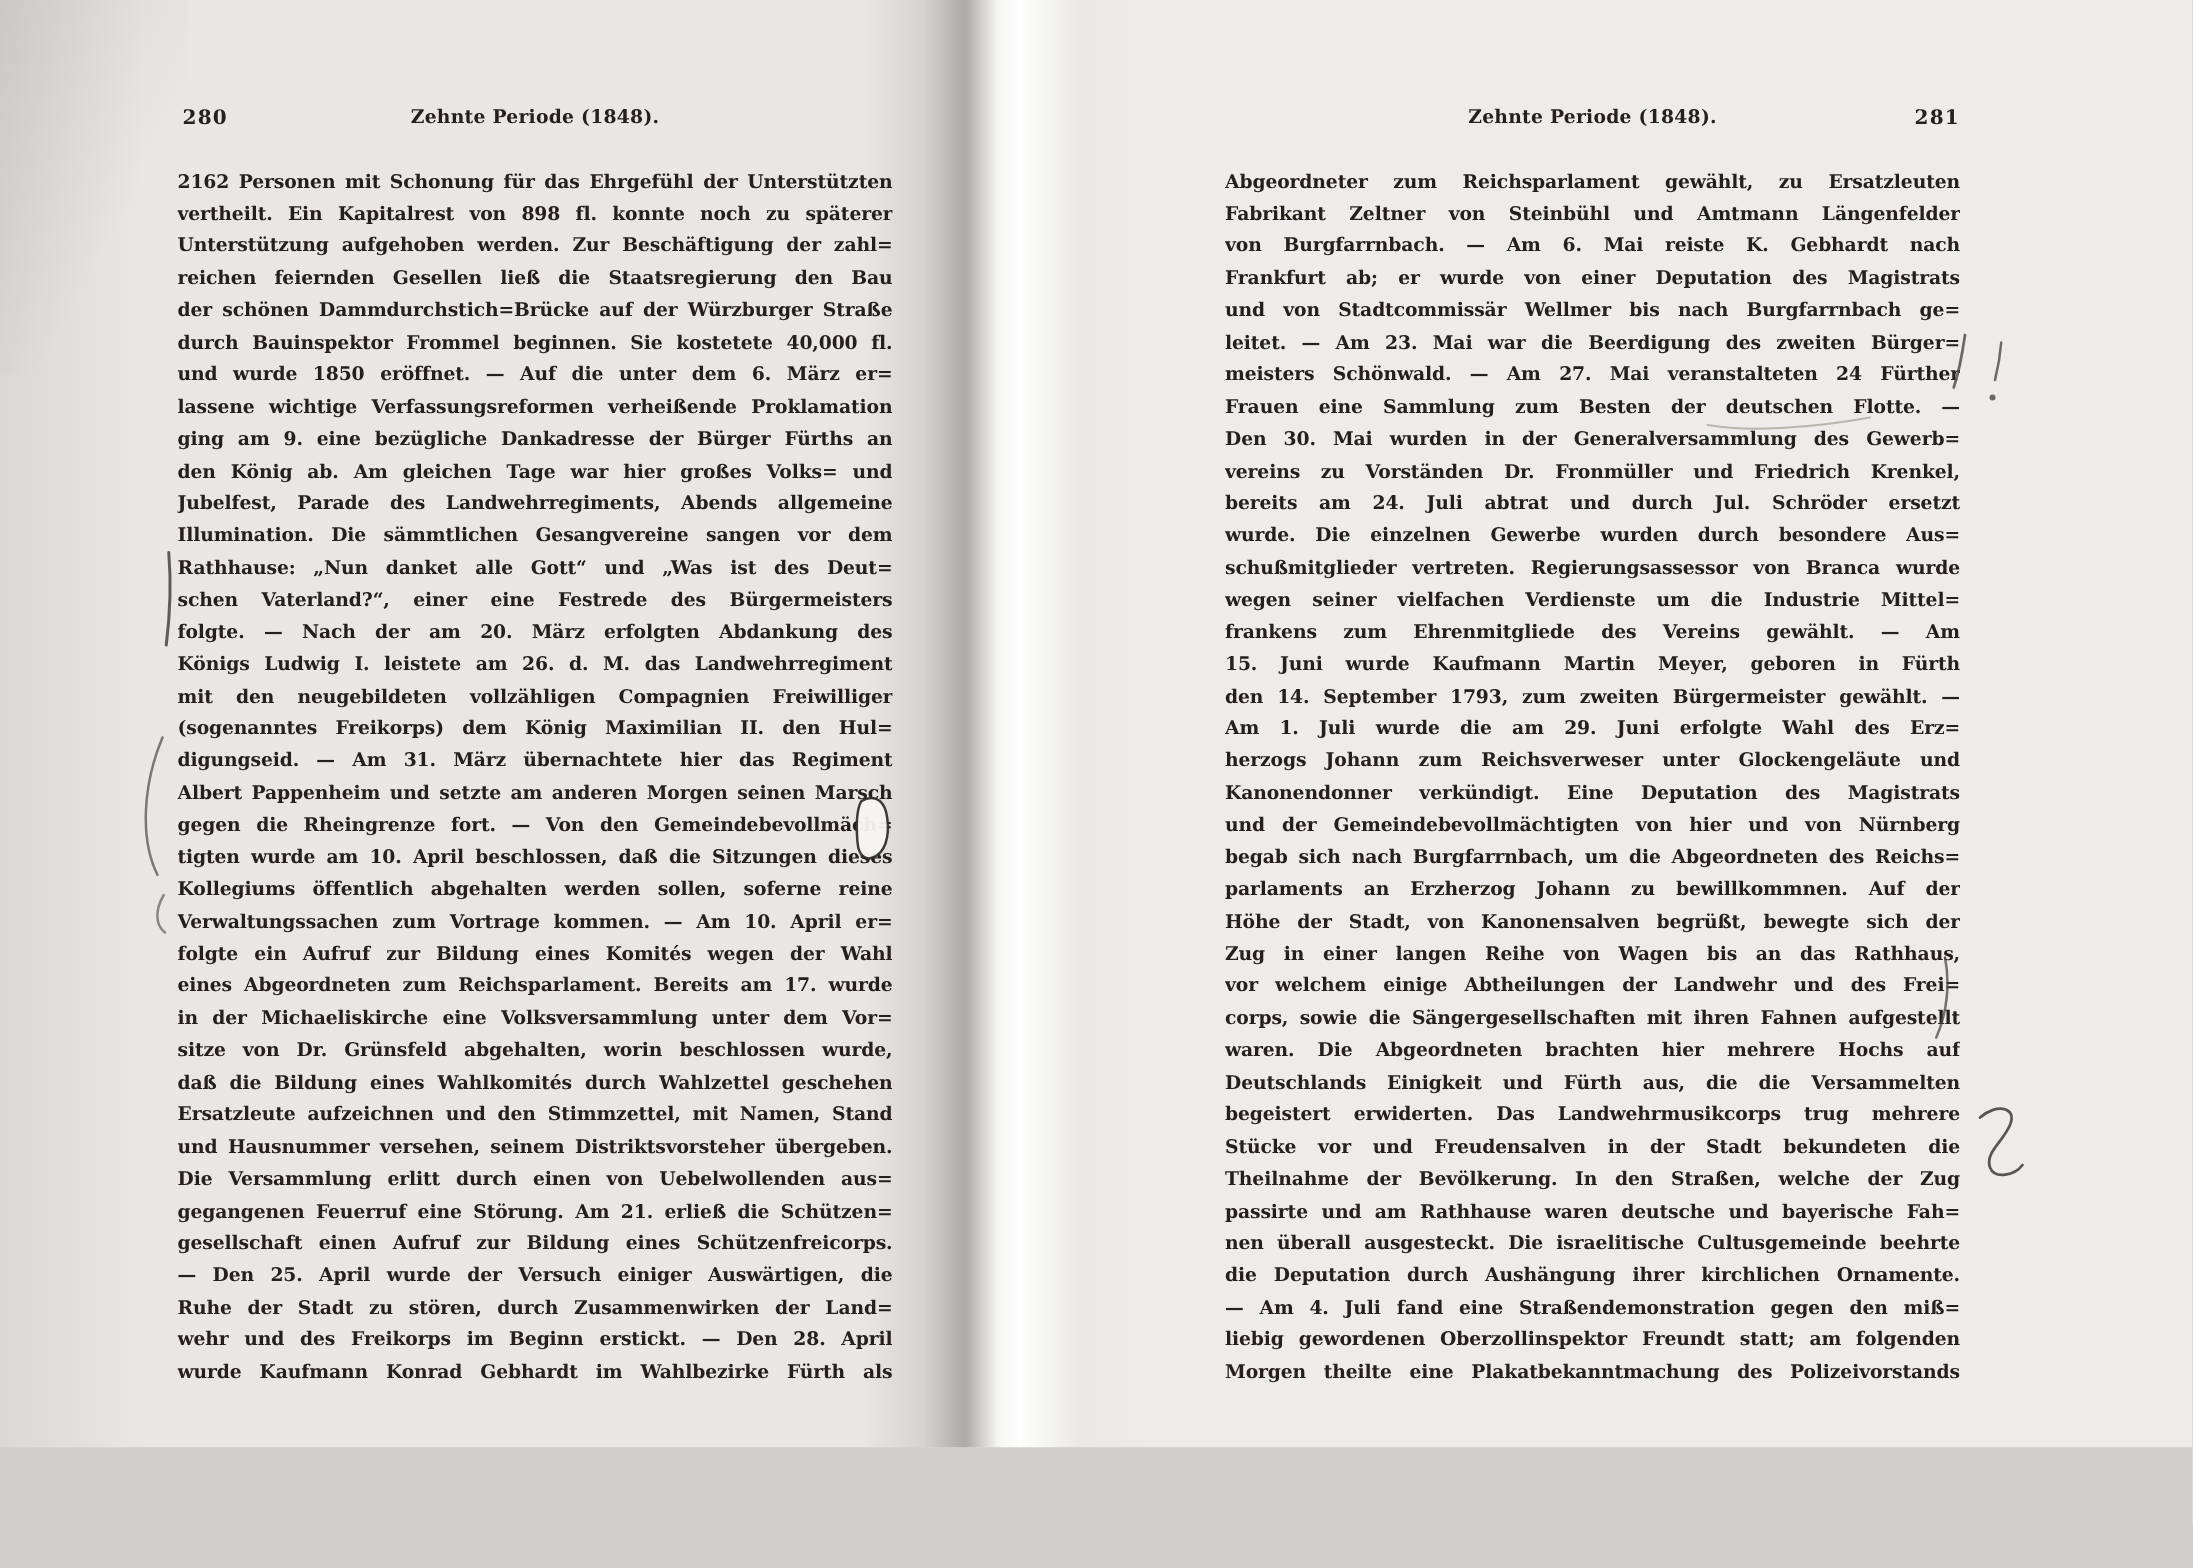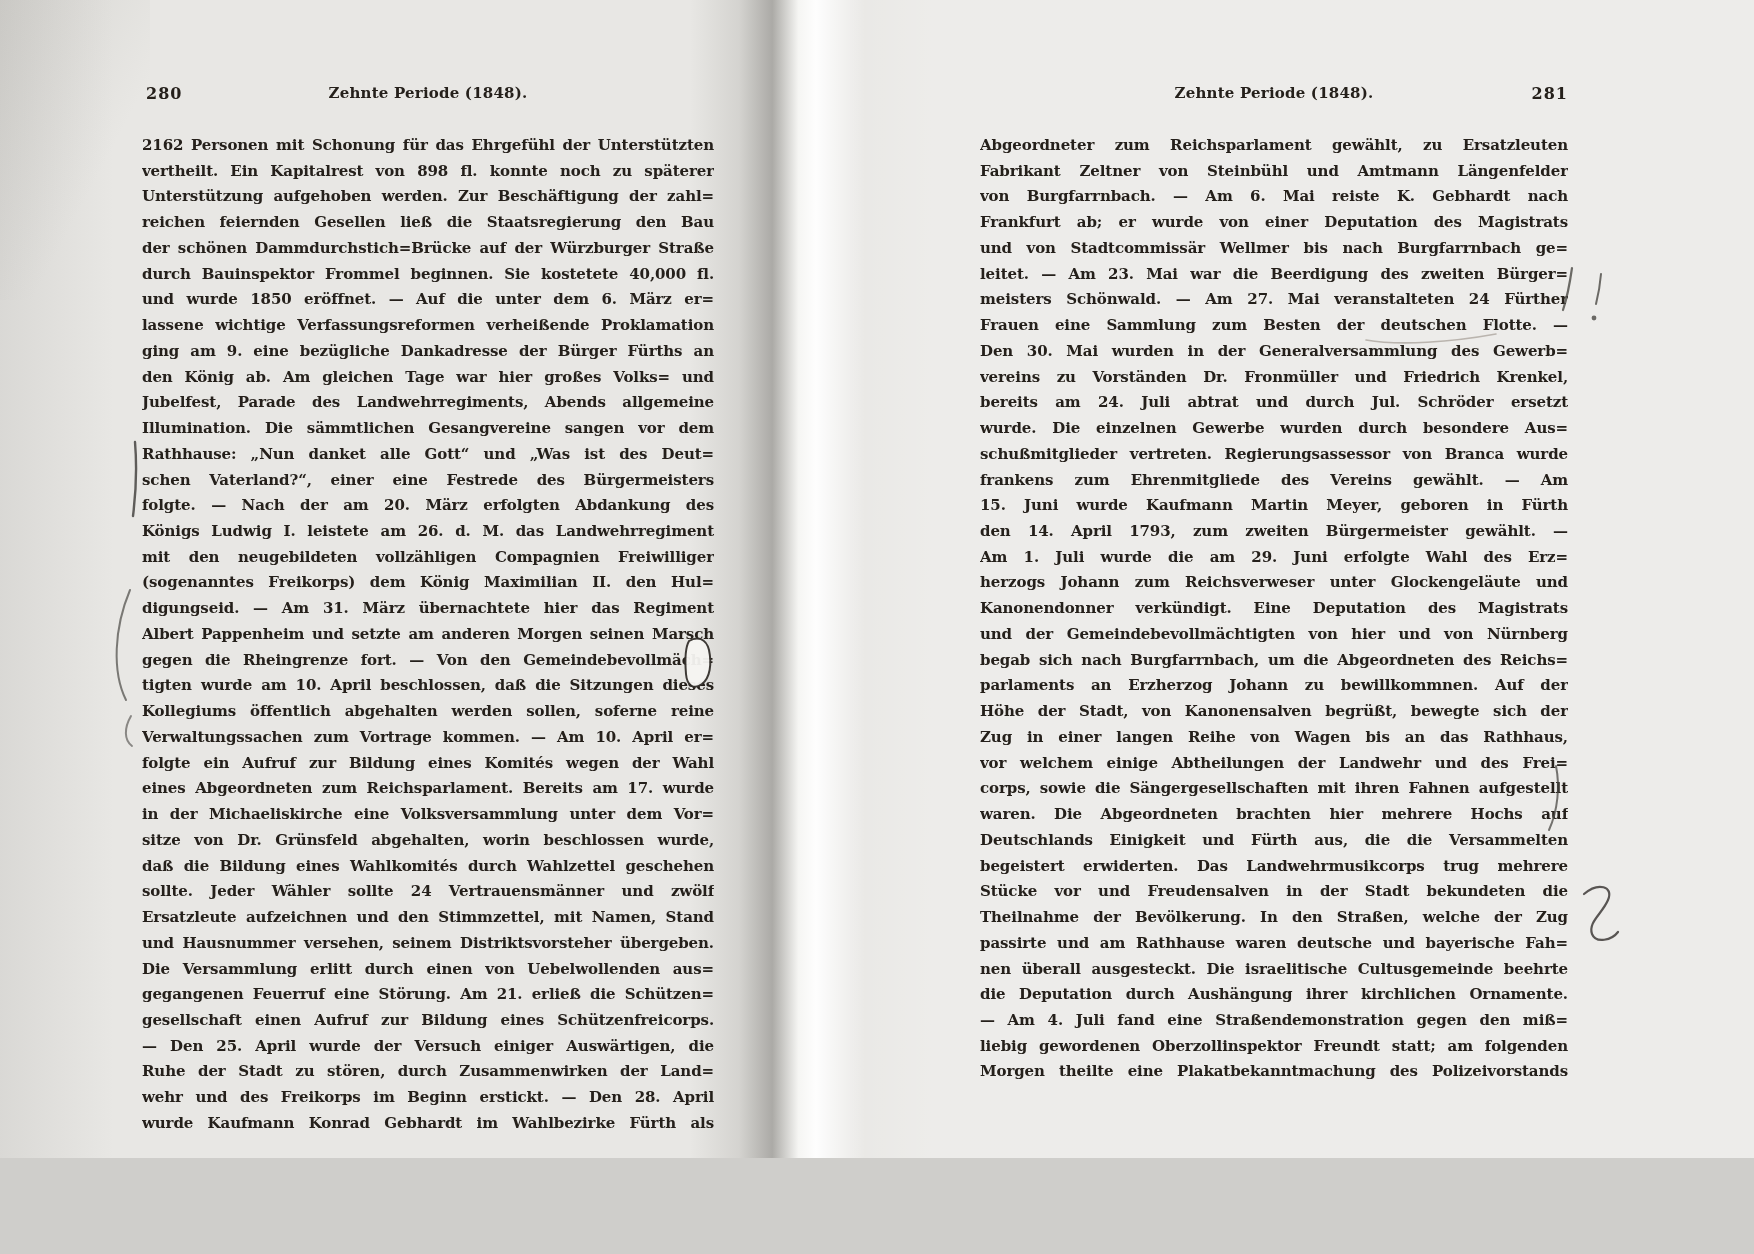--- a/index.html
+++ b/index.html
@@ -88,21 +88,20 @@
         <div class="tline">Albert Pappenheim und setzte am anderen Morgen seinen Marsch</div>
         <div class="tline">gegen die Rheingrenze fort. — Von den Gemeindebevollmäch=</div>
         <div class="tline">tigten wurde am 10. April beschlossen, daß die Sitzungen dieses</div>
         <div class="tline">Kollegiums öffentlich abgehalten werden sollen, soferne reine</div>
         <div class="tline">Verwaltungssachen zum Vortrage kommen. — Am 10. April er=</div>
         <div class="tline">folgte ein Aufruf zur Bildung eines Komités wegen der Wahl</div>
         <div class="tline">eines Abgeordneten zum Reichsparlament.  Bereits am 17. wurde</div>
         <div class="tline">in der Michaeliskirche eine Volksversammlung unter dem Vor=</div>
         <div class="tline">sitze von Dr. Grünsfeld abgehalten, worin beschlossen wurde,</div>
         <div class="tline">daß die Bildung eines Wahlkomités durch Wahlzettel geschehen</div>
-        <div class="tline">sollte.  Jeder Wähler sollte 24 Vertrauensmänner und zwölf</div>
         <div class="tline">Ersatzleute aufzeichnen und den Stimmzettel, mit Namen, Stand</div>
         <div class="tline">und Hausnummer versehen, seinem Distriktsvorsteher übergeben.</div>
         <div class="tline">Die Versammlung erlitt durch einen von Uebelwollenden aus=</div>
         <div class="tline">gegangenen Feuerruf eine Störung.  Am 21. erließ die Schützen=</div>
         <div class="tline">gesellschaft einen Aufruf zur Bildung eines Schützenfreicorps.</div>
         <div class="tline">— Den 25. April wurde der Versuch einiger Auswärtigen, die</div>
         <div class="tline">Ruhe der Stadt zu stören, durch Zusammenwirken der Land=</div>
         <div class="tline">wehr und des Freikorps im Beginn erstickt. — Den 28. April</div>
         <div class="tline">wurde Kaufmann Konrad Gebhardt im Wahlbezirke Fürth als</div>
       </div>
@@ -120,23 +119,24 @@
         <div class="tline">Frankfurt ab; er wurde von einer Deputation des Magistrats</div>
         <div class="tline">und von Stadtcommissär Wellmer bis nach Burgfarrnbach ge=</div>
         <div class="tline">leitet. — Am 23. Mai war die Beerdigung des zweiten Bürger=</div>
         <div class="tline">meisters Schönwald. — Am 27. Mai veranstalteten 24 Fürther</div>
         <div class="tline">Frauen eine Sammlung zum Besten der deutschen Flotte. —</div>
         <div class="tline">Den 30. Mai wurden in der Generalversammlung des Gewerb=</div>
         <div class="tline">vereins zu Vorständen Dr. Fronmüller und Friedrich Krenkel,</div>
         <div class="tline">bereits am 24. Juli abtrat und durch Jul. Schröder ersetzt</div>
         <div class="tline">wurde.  Die einzelnen Gewerbe wurden durch besondere Aus=</div>
         <div class="tline">schußmitglieder vertreten.  Regierungsassessor von Branca wurde</div>
+        <div class="tline">wegen seiner vielfachen Verdienste um die Industrie Mittel=</div>
         <div class="tline">frankens zum Ehrenmitgliede des Vereins gewählt. — Am</div>
         <div class="tline">15. Juni wurde Kaufmann Martin Meyer, geboren in Fürth</div>
-        <div class="tline">den 14. April 1793, zum zweiten Bürgermeister gewählt. —</div>
+        <div class="tline">den 14. September 1793, zum zweiten Bürgermeister gewählt. —</div>
         <div class="tline">Am 1. Juli wurde die am 29. Juni erfolgte Wahl des Erz=</div>
         <div class="tline">herzogs Johann zum Reichsverweser unter Glockengeläute und</div>
         <div class="tline">Kanonendonner verkündigt.  Eine Deputation des Magistrats</div>
         <div class="tline">und der Gemeindebevollmächtigten von hier und von Nürnberg</div>
         <div class="tline">begab sich nach Burgfarrnbach, um die Abgeordneten des Reichs=</div>
         <div class="tline">parlaments an Erzherzog Johann zu bewillkommnen.  Auf der</div>
         <div class="tline">Höhe der Stadt, von Kanonensalven begrüßt, bewegte sich der</div>
         <div class="tline">Zug in einer langen Reihe von Wagen bis an das Rathhaus,</div>
         <div class="tline">vor welchem einige Abtheilungen der Landwehr und des Frei=</div>
         <div class="tline">corps, sowie die Sängergesellschaften mit ihren Fahnen aufgestellt</div>

